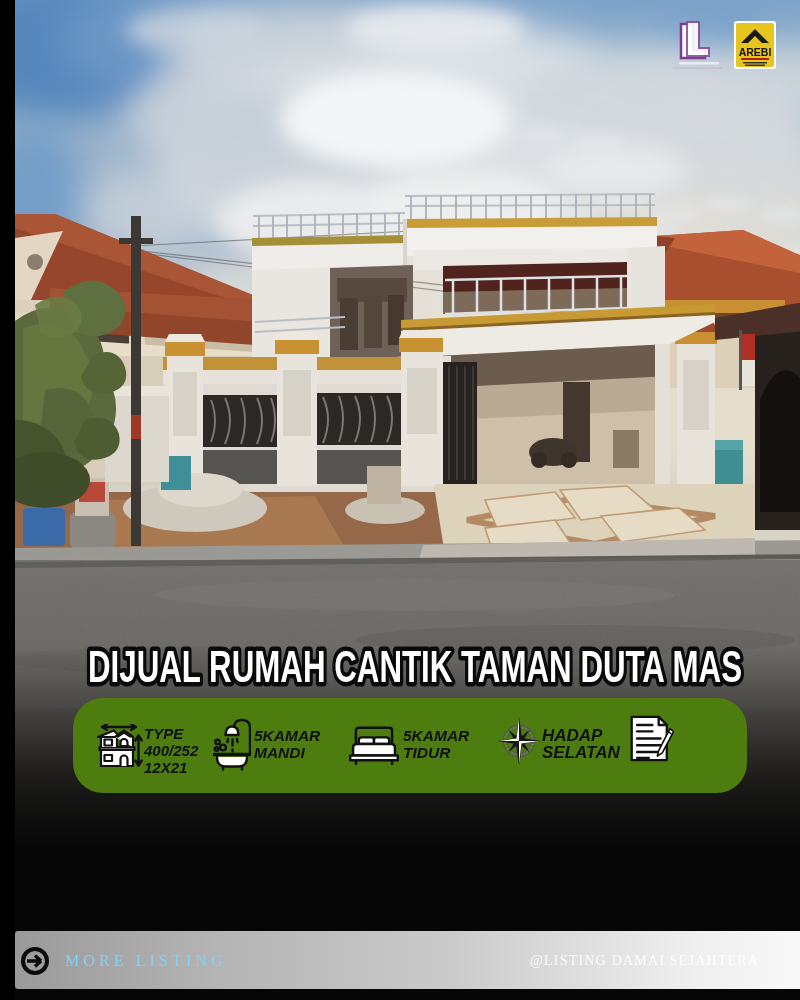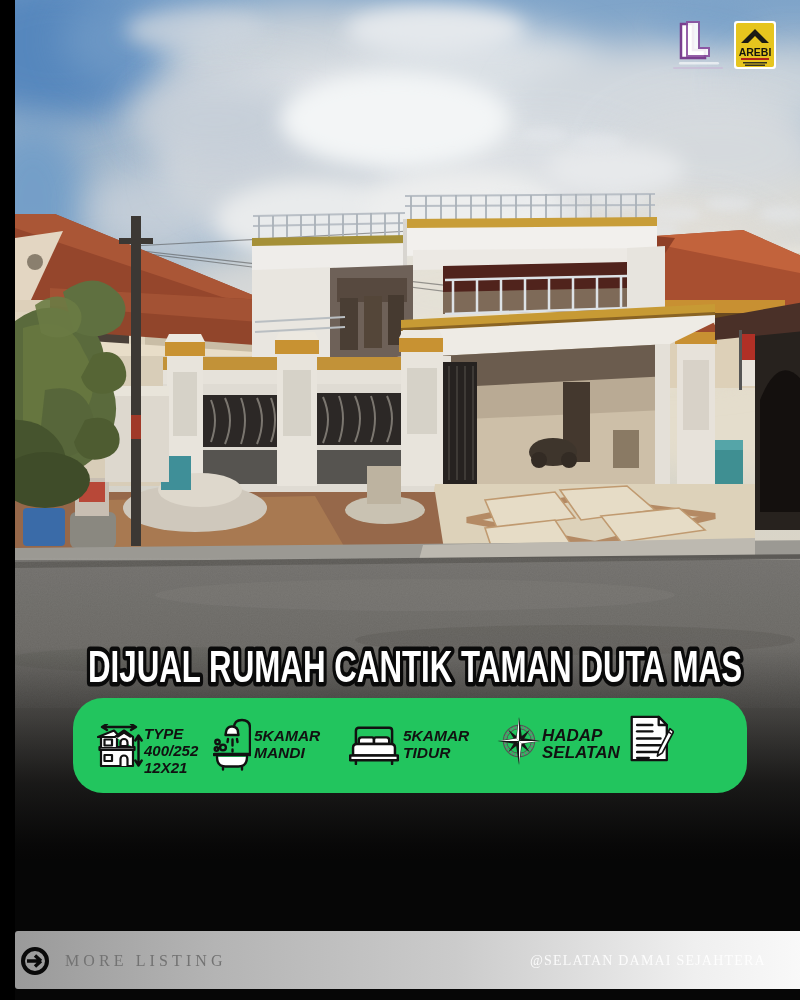--- a/index.html
+++ b/index.html
@@ -3,34 +3,34 @@
 <meta charset="utf-8">
 <style>
   html,body{margin:0;padding:0;width:800px;height:1000px;overflow:hidden;background:#000;}
   *{box-sizing:border-box;}
   #stage{position:relative;width:800px;height:1000px;font-family:"Liberation Sans",sans-serif;margin-left:15px;}
   #scene{position:absolute;left:0;top:0;}
   #fade{position:absolute;left:0;top:560px;width:800px;height:310px;
     background:linear-gradient(180deg,rgba(5,5,5,0) 0%,rgba(5,5,5,0) 28%,rgba(5,5,5,.38) 52%,rgba(5,5,5,.75) 72%,rgba(5,5,5,.96) 92%,#050505 100%);}
   #blackbottom{position:absolute;left:0;top:862px;width:800px;height:138px;background:#060606;}
   #title{position:absolute;left:0;top:630px;width:800px;height:72px;}
-  #whitecard{position:absolute;left:58px;top:698px;width:674px;height:95px;background:#22c55e;border-radius:30px;}
+  #whitecard{position:absolute;left:58px;top:698px;width:674px;height:95px;background:#4d7c0f;border-radius:30px;}
   #darkcard{position:absolute;left:58px;top:793px;width:674px;height:106px;background:#2b2820;border-radius:26px;color:#fff;}
   .ico{position:absolute;}
   .lbl{position:absolute;color:#111;font-weight:bold;font-style:italic;line-height:1.12;white-space:nowrap;}
   #harga{position:absolute;left:12px;top:13px;font-style:italic;font-weight:bold;font-size:15px;color:#f2f0ec;transform:scaleX(.68);transform-origin:0 0;}
   #price{position:absolute;left:24px;top:21px;font-style:italic;font-weight:bold;font-size:60px;color:#fff;transform:scaleX(.88);transform-origin:0 0;}
   #lokasi{position:absolute;left:399px;top:28px;font-style:italic;font-weight:bold;font-size:14px;color:#e8e6e2;transform:scaleX(.72);transform-origin:0 0;}
   #bcenter{position:absolute;left:452px;top:19px;font-style:italic;font-weight:bold;font-size:24px;color:#fff;transform:scaleX(.75);transform-origin:0 0;white-space:nowrap;}
   #surv{position:absolute;left:458px;top:50px;white-space:nowrap;font-style:italic;font-weight:bold;font-size:14px;color:#f0eeea;transform:scaleX(.68);transform-origin:0 0;}
   #hub{position:absolute;left:458px;top:70px;white-space:nowrap;font-style:italic;font-weight:bold;font-size:14px;color:#f0eeea;transform:scaleX(.68);transform-origin:0 0;}
   #bar{position:absolute;left:0;top:931px;width:800px;height:58px;
     background:linear-gradient(90deg,#9a9a9a 0%,#b4b4b4 25%,#cbcbcb 55%,#efefef 85%,#fafafa 100%);
     border-radius:3px 0 0 3px;}
-  #more{position:absolute;left:50px;top:952px;font-family:"Liberation Serif",serif;font-size:16px;color:#737373;letter-spacing:4.1px;white-space:nowrap;}
+  #more{position:absolute;left:50px;top:952px;font-family:"Liberation Serif",serif;font-size:16px;color:#7dd3fc;letter-spacing:4.1px;white-space:nowrap;}
   #atprop{position:absolute;left:515px;top:953px;font-family:"Liberation Serif",serif;font-size:14px;color:rgba(255,255,255,.88);letter-spacing:1.2px;white-space:nowrap;}
 </style>
 </head>
 <body>
 <div id="stage">
 <svg id="scene" width="800" height="1000" viewBox="0 0 800 1000">
   <defs>
     <linearGradient id="sky" x1="0" y1="0" x2="0" y2="1">
       <stop offset="0" stop-color="#7fa4c9"></stop>
       <stop offset=".35" stop-color="#aabbcc"></stop>
@@ -521,14 +521,14 @@
   </svg>
 </div>
 
 
 <div id="bar"></div>
 <svg style="position:absolute;left:5px;top:946px;" width="30" height="30" viewBox="0 0 30 30">
   <circle cx="15" cy="15" r="12" fill="none" stroke="#0a0a0a" stroke-width="4"></circle>
   <path d="M7,15 L21,15 M21,15 l-6,-5.5 M21,15 l-6,5.5" stroke="#0a0a0a" stroke-width="3.4" fill="none"></path>
 </svg>
 <div id="more">MORE LISTING</div>
-<div id="atprop">@SELATAN DAMAI SEJAHTERA</div>
+<div id="atprop">@LISTING DAMAI SEJAHTERA</div>
 </div>
 
 </body></html>

